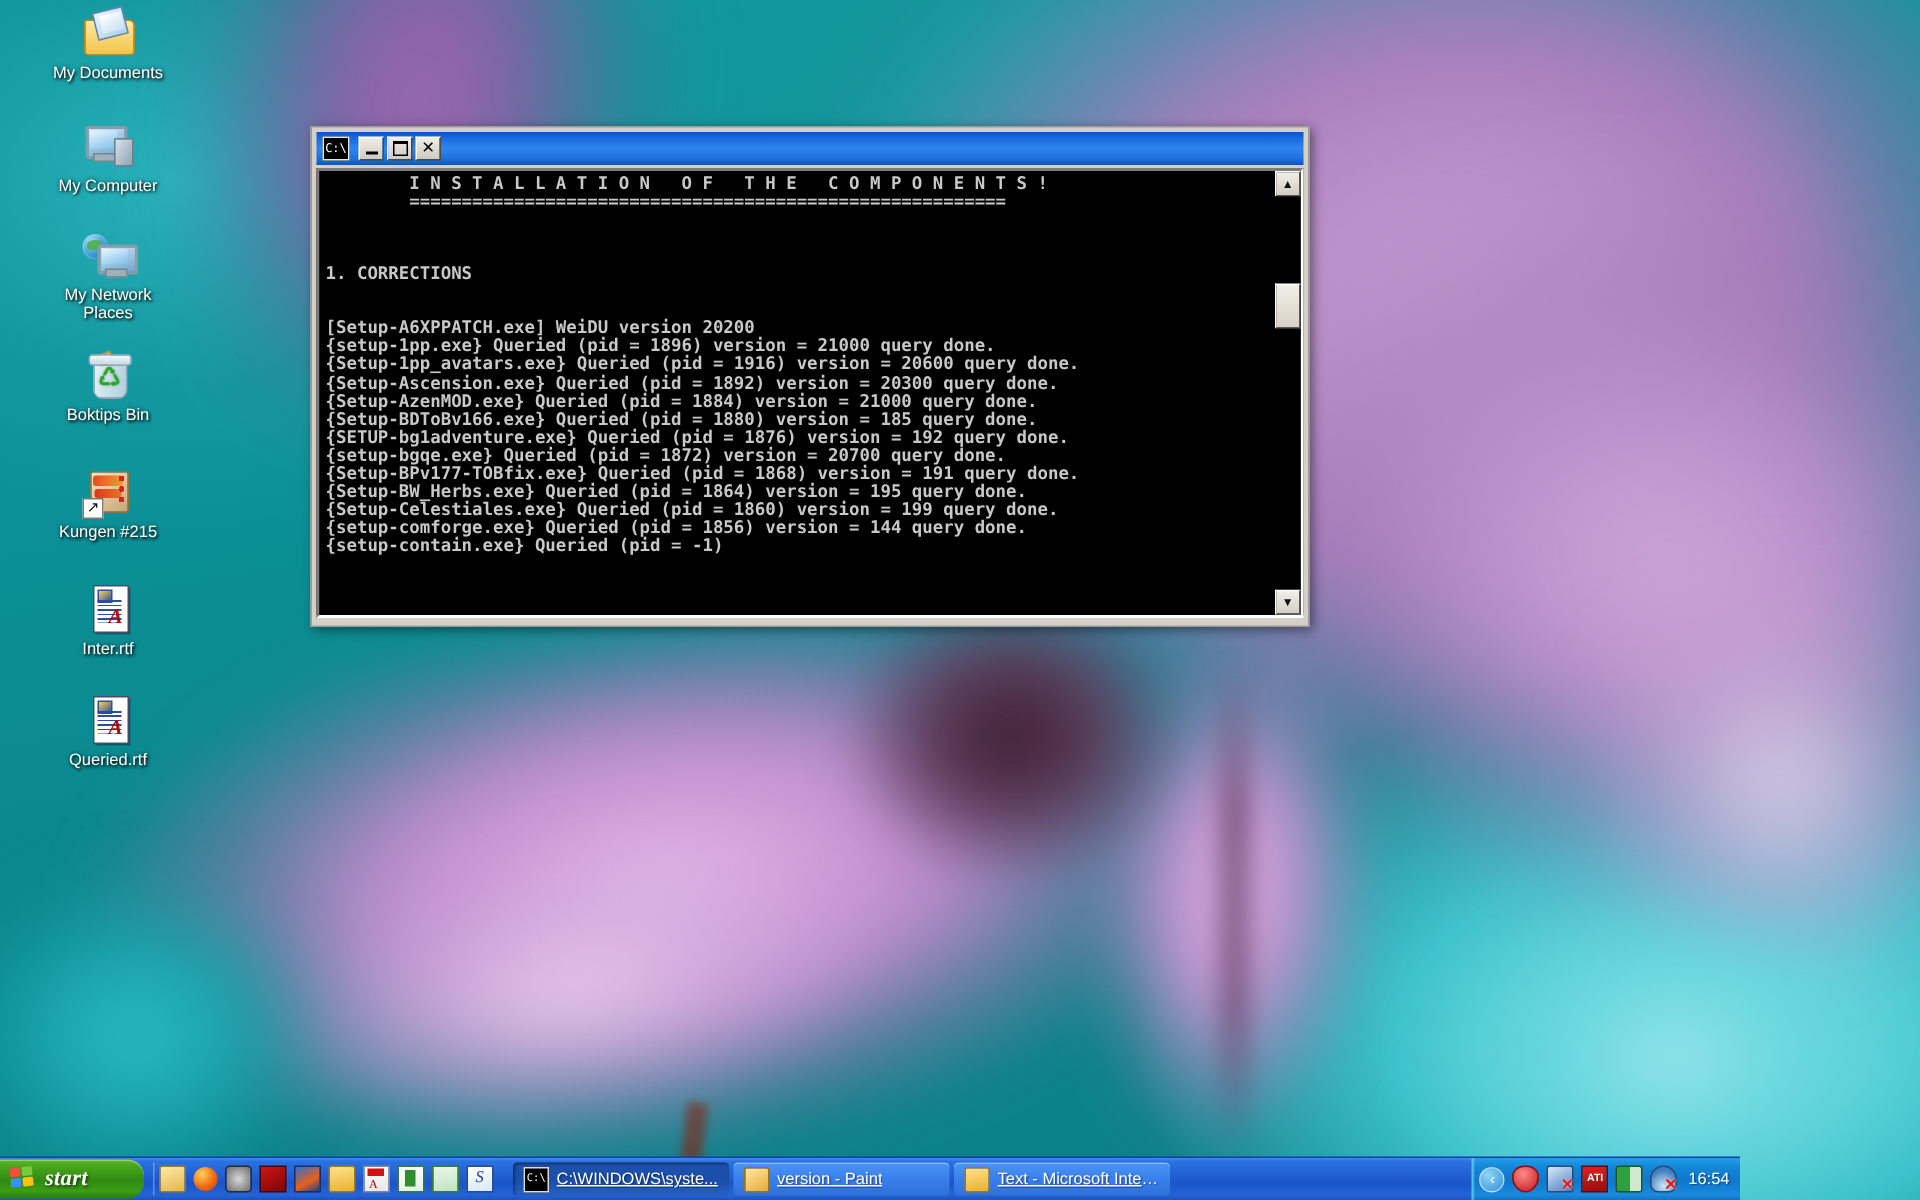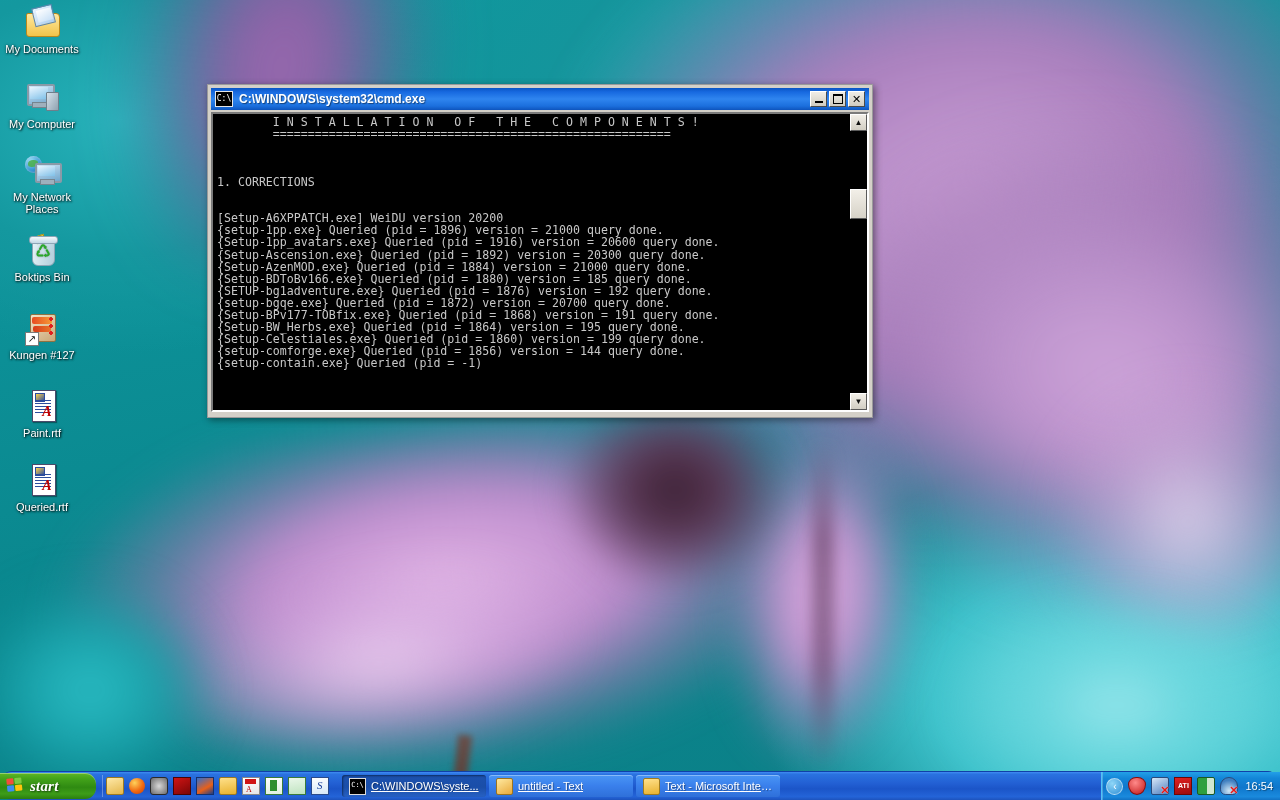--- a/index.html
+++ b/index.html
@@ -124,20 +124,21 @@
   
   #icon-layer {
     position: absolute; left: 0; top: 0; width: 96px; height: 760px;
   }
   .desk-icon {
     position: absolute;
     left: 0;
     width: 84px;
     text-align: center;
     cursor: default;
+    padding-left: 30px;
   }
   .desk-icon .glyph {
     width: 36px; height: 36px;
     margin: 0 auto 3px auto;
     position: relative;
   }
   .desk-icon .label {
     color: #ffffff;
     font-size: 11px;
     line-height: 12px;
@@ -348,20 +349,21 @@
     flex: 1 1 auto;
     background: #000000;
     color: #c8c8c8;
     font-family: "DejaVu Sans Mono", "Liberation Mono", monospace;
     font-size: 11.6px;
     line-height: 12.05px;
     letter-spacing: 0px;
     padding: 2px 0 0 4px;
     overflow: hidden;
     white-space: pre;
+    font-weight: bold;
   }
   #cmd-console .ln { display: block; height: 12.05px; }
 
   
   #cmd-scroll {
     flex: 0 0 17px;
     background: #000000;
     display: flex; flex-direction: column;
     border-left: 1px solid #000;
   }
@@ -388,24 +390,24 @@
     border: 1px solid;
     border-color: #ffffff #5a5a5a #5a5a5a #ffffff;
     box-sizing: border-box;
     cursor: default;
   }
 
   
   #taskbar {
     position: absolute;
     left: 0; bottom: 0;
-    width: 1280px; height: 28px;
+    width: 1160px; height: 28px;
     background: linear-gradient(180deg, #3f8cf3 0%, #2a72e0 8%, #225fd3 42%, #1b55c8 60%, #2464d8 88%, #1d53bd 100%);
     border-top: 1px solid #1040a8;
-    display: flex; align-items: center; border-radius: 12px;
+    display: flex; align-items: center;
   }
   #start-button {
     position: relative;
     height: 26px;
     width: 96px;
     margin: 1px 0 1px 0;
     background: linear-gradient(180deg,#5fb725 0%,#43a31a 22%,#2f8a12 55%,#3d9d18 80%,#2a7d10 100%);
     border-radius: 0 11px 11px 0;
     display: flex; align-items: center;
     padding-left: 7px;
@@ -579,49 +581,48 @@
     </div>
 
     <div class="desk-icon" style="top:310px">
       <div class="glyph ic-kung">
         <span class="box"></span>
           <span class="b1"></span>
           <span class="b2"></span>
           <span class="dots"></span>
         <span class="sc">↗</span>
       </div>
-      <div class="label">Kungen #127</div>
+      <div class="label">Kungen #215</div>
     </div>
 
     <div class="desk-icon" style="top:388px">
       <div class="glyph ic-rtf">
         <span class="pg"></span>
           <span class="thumb"></span>
           <span class="lines"></span>
           <span class="aa">A</span>
       </div>
-      <div class="label">Paint.rtf</div>
+      <div class="label">Inter.rtf</div>
     </div>
 
     <div class="desk-icon" style="top:462px">
       <div class="glyph ic-rtf">
         <span class="pg"></span>
           <span class="thumb"></span>
           <span class="lines"></span>
           <span class="aa">A</span>
       </div>
       <div class="label">Queried.rtf</div>
     </div>
   </div>
 
   <div id="cmd-window">
 
     <div id="cmd-titlebar">
       <div id="cmd-title-icon">C:\</div>
-      <div id="cmd-title-text">C:\WINDOWS\system32\cmd.exe</div>
       <div class="win-btns">
         <div class="win-btn">
             <span class="mn"></span>
           </div>
         <div class="win-btn">
             <span class="mx"></span>
           </div>
         <div class="win-btn">✕</div>
       </div>
     </div>
@@ -673,21 +674,21 @@
 
     <div id="task-buttons">
 
       <div class="task-btn active">
         <span class="task-ico" style="background:#000;border:1px solid #dcdcdc;color:#fff;font-family:'DejaVu Sans Mono',monospace;font-size:7px;line-height:13px;text-align:center">C:\</span>
         <span class="task-text">C:\WINDOWS\syste...</span>
       </div>
 
       <div class="task-btn inactive">
         <span class="task-ico" style="background:linear-gradient(150deg,#ffe9a0,#e8a93a);border:1px solid #9a7320;border-radius:2px"></span>
-        <span class="task-text">untitled - Text</span>
+        <span class="task-text">version - Paint</span>
       </div>
 
       <div class="task-btn inactive">
         <span class="task-ico" style="background:linear-gradient(170deg,#ffe08a,#e8b22e);border:1px solid #9c7a22;border-radius:2px"></span>
         <span class="task-text">Text - Microsoft Inter...</span>
       </div>
     </div>
 
     <div id="systray">
       <div id="tray-chevron">‹</div>

